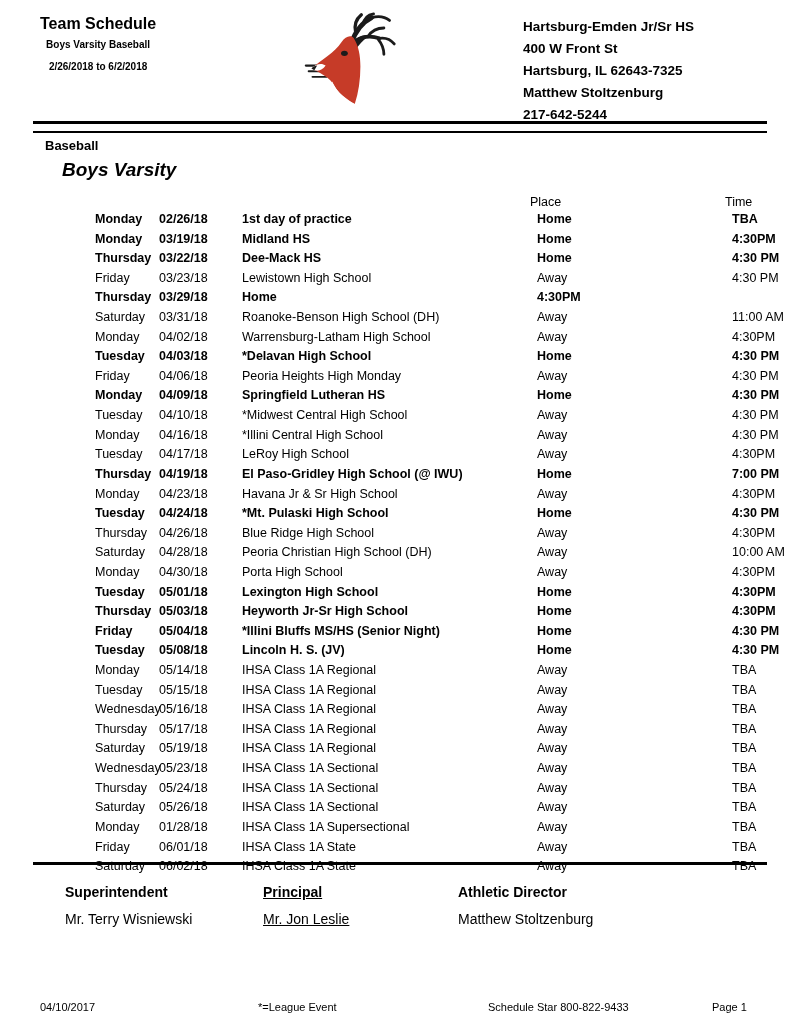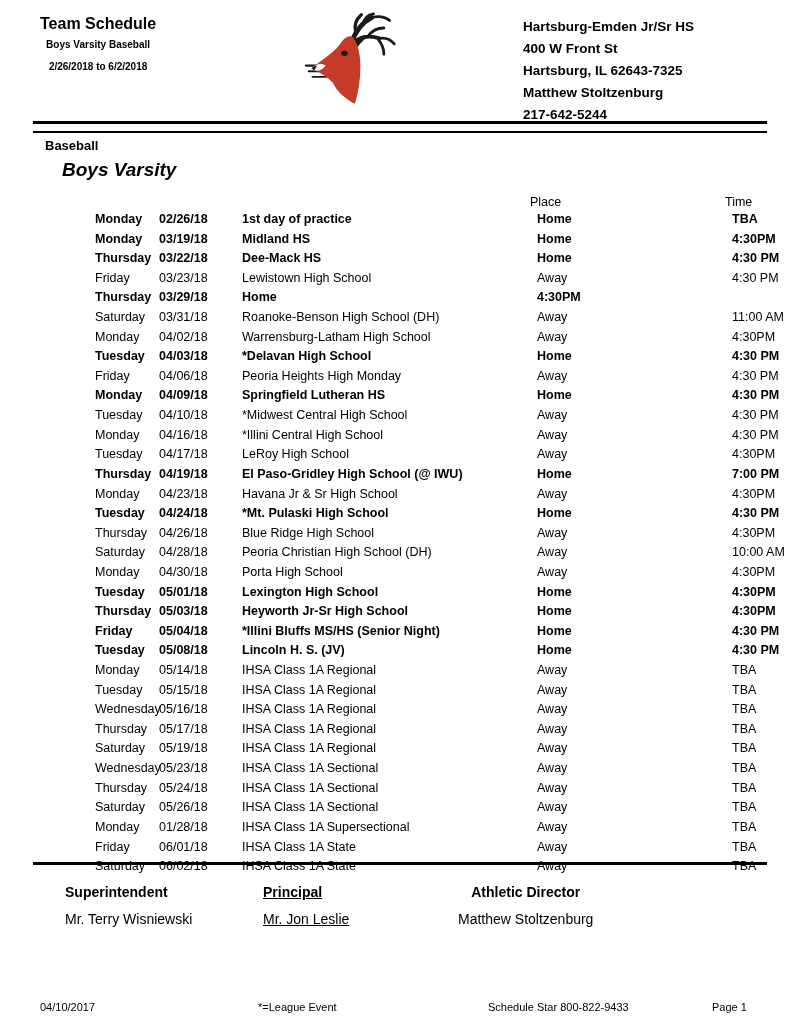--- a/index.html
+++ b/index.html
@@ -34,21 +34,21 @@
   .thead { height:14px; line-height:13px; font-weight:normal; }
   .row { height:19.62px; line-height:19.62px; white-space:nowrap;margin-left:7px; }
   .row.bold { font-weight:bold; }
 
   .rule-single { position:absolute; left:33px; right:33px; top:862px; height:3px; background:#000; }
 
   
   .staff-col { position:absolute; top:884px; font-size:14px; }
   .staff-col .staff-title { font-weight:bold; }
   .staff-col .staff-name { margin-top:11px; }
-  .staff-0 { left:65px; } .staff-1 { left:263px;text-decoration:underline; } .staff-2 { left:458px;text-align:center; }
+  .staff-0 { left:65px; } .staff-1 { left:263px;text-decoration:underline; } .staff-2 { left:458px; }
 
   
   .footer-item { position:absolute; top:1001px; font-size:11px; }
   .f-date { left:40px; } .f-legend { left:258px; } .f-vendor { left:488px; } .f-page { left:712px; }
 </style>
 </head>
 <body>
 
 <div class="page">
 

